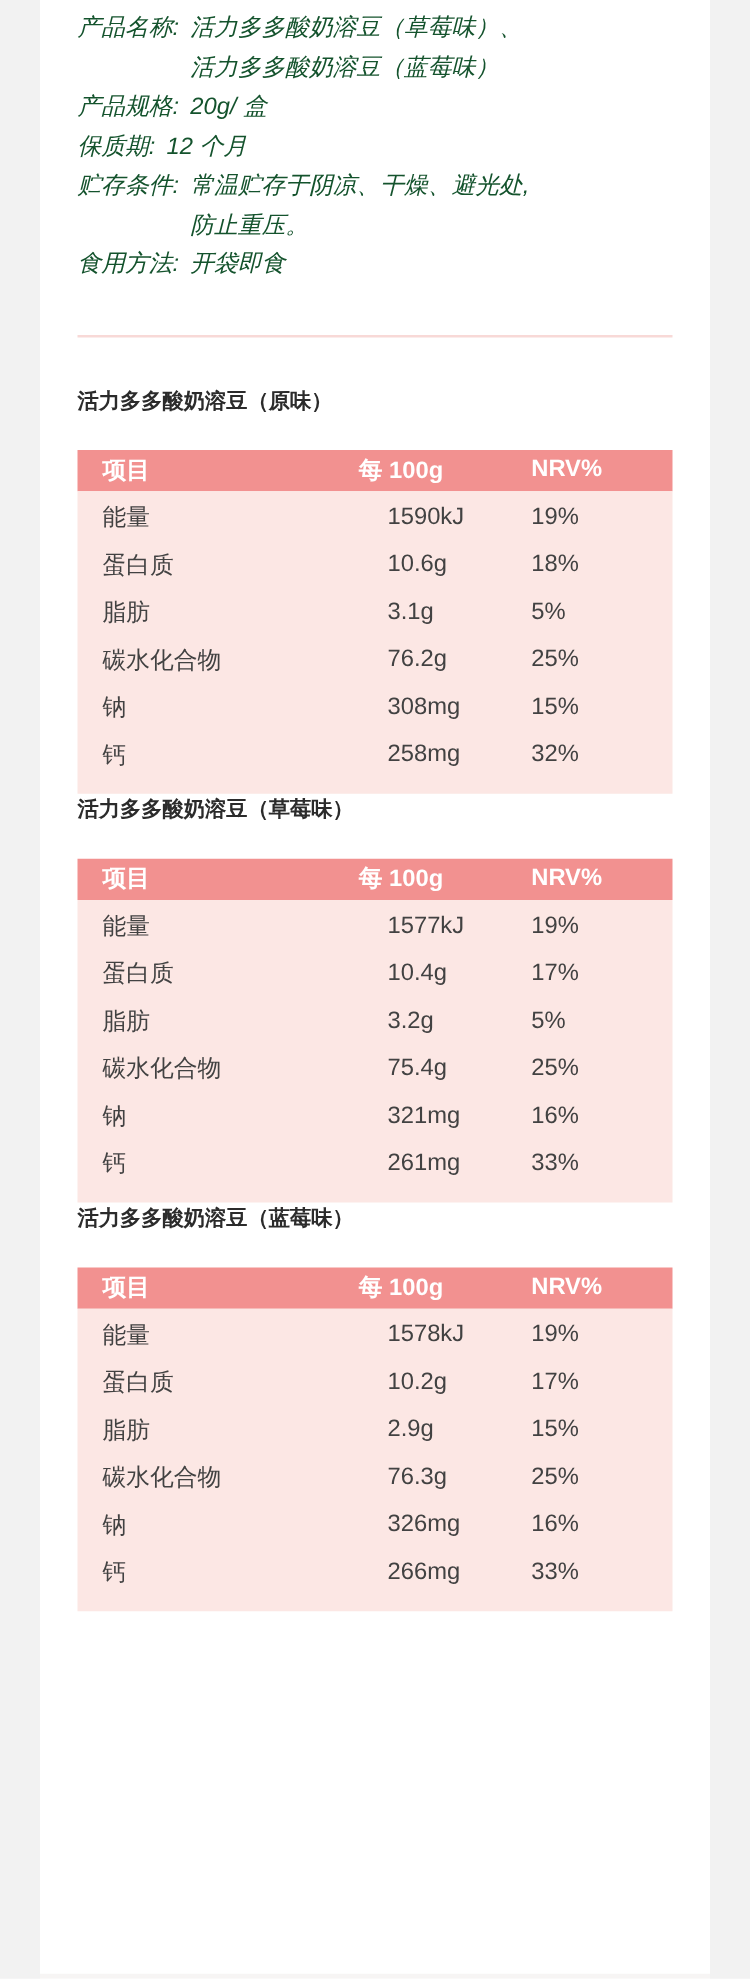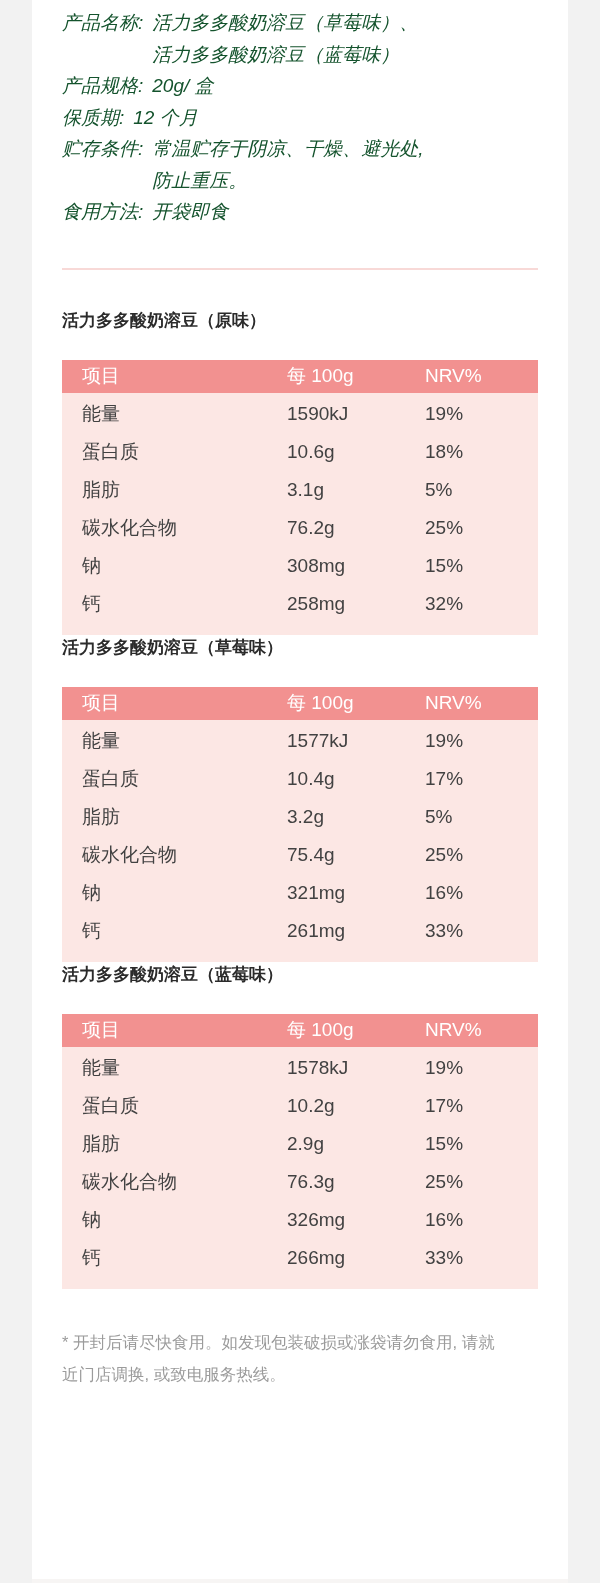--- a/index.html
+++ b/index.html
@@ -48,35 +48,36 @@
     font-weight: bold;
     color: #2b2b2b;
   }
   .ntable { margin-top: 26px; }
   .thead {
     display: flex;
     align-items: center;
     height: 33px;
     background: #f29190;
     color: #ffffff;
-    font-weight: normal;
+    font-weight: bold;
     font-size: 19px;
     padding: 0 18px 0 20px;
   }
   .tbody {
     background: #fce7e4;
     padding: 2px 0 12px 0;
   }
   .trow {
     display: flex;
     align-items: center;
     height: 38px;
     font-size: 19px;
     color: #424242;
     padding: 0 18px 0 20px;
+    gap: 23px;
   }
   .c1 { width: 205px; }
   .c2 { flex: 1; }
   .c3 { width: 95px; text-align: left; }
 
   
   .footnote {
     margin: 37px 0 0 0;
     font-size: 16.5px;
     line-height: 32px;
@@ -253,18 +254,14 @@
             </div>
             <div class="trow">
               <span class="c1">钙</span>
               <span class="c2">266mg</span>
               <span class="c3">33%</span>
             </div>
           </div>
         </div>
       </div>
     </div>
-  <div class="footnote" id="footnote">
-      <span class="footnote-line">* 开封后请尽快食用。如发现包装破损或涨袋请勿食用, 请就</span>
-      <span class="footnote-line">近门店调换, 或致电服务热线。</span>
-    </div>
   <div class="bottom-strip"></div>
 </div>
 
 </body></html>

